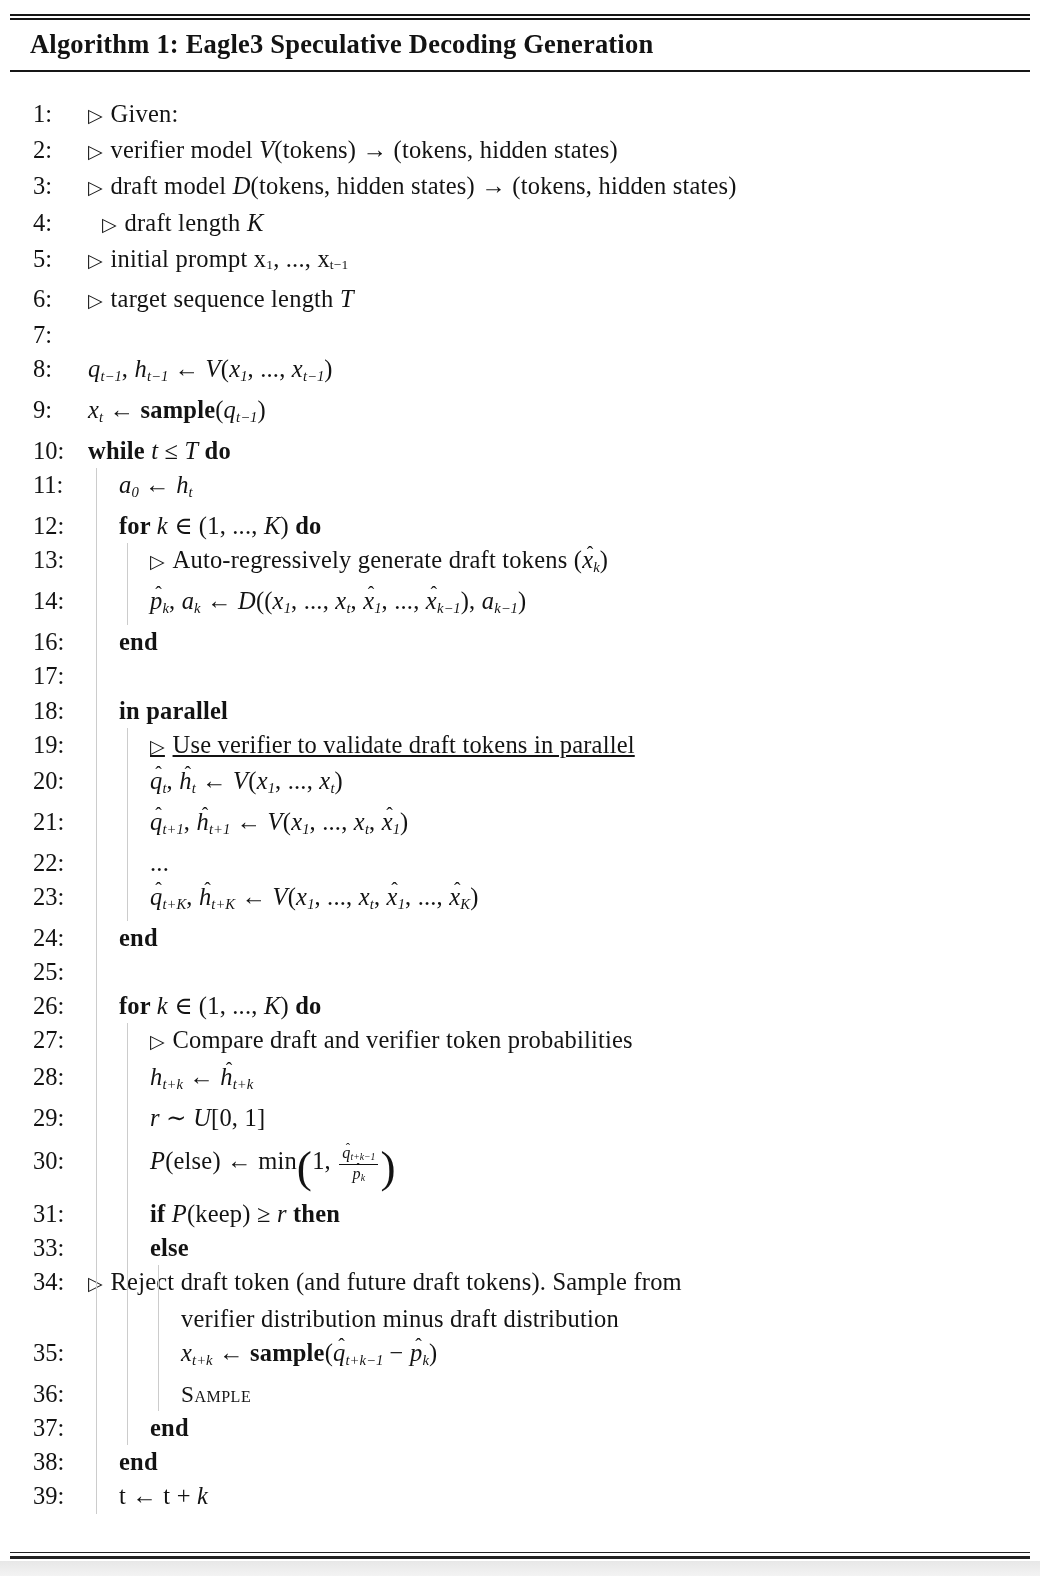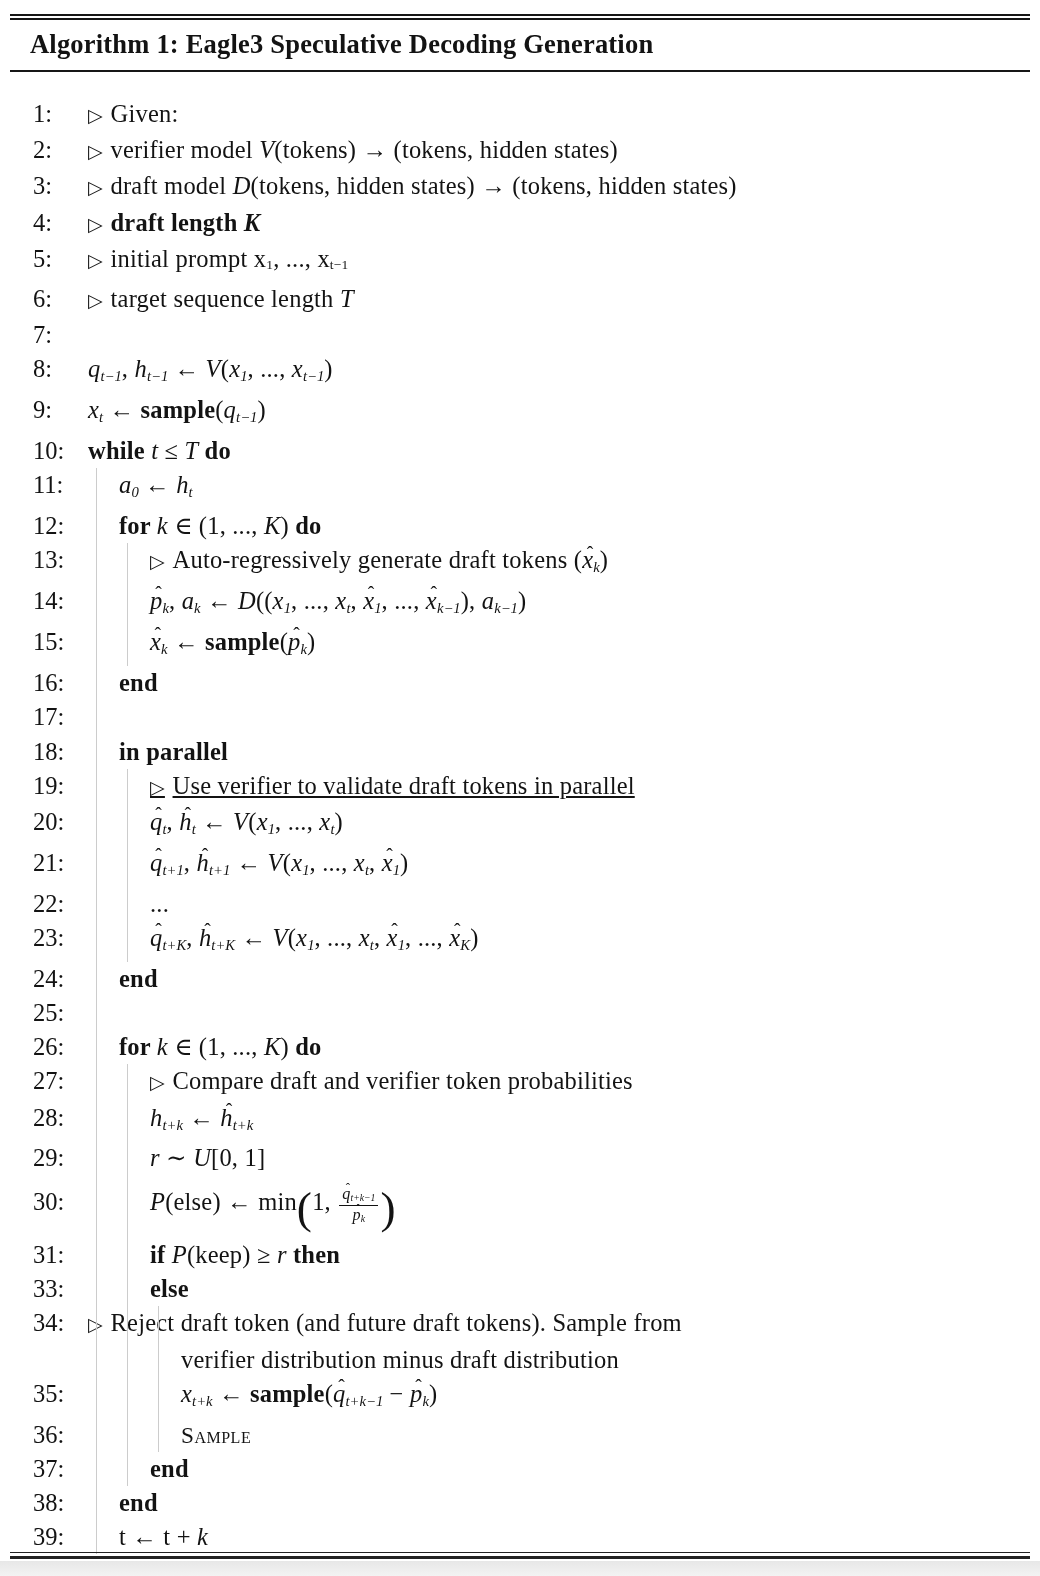--- a/index.html
+++ b/index.html
@@ -53,21 +53,21 @@
       <div class="row">
         <span class="num">2:</span>
         <span class="ct" style="margin-left: 0px;"><span class="tk-tr">▷</span><span class="tk-t">verifier model </span><span class="tk-i">V</span><span class="tk-t">(tokens) → (tokens, hidden states)</span></span>
       </div>
       <div class="row">
         <span class="num">3:</span>
         <span class="ct" style="margin-left: 0px;"><span class="tk-tr">▷</span><span class="tk-t">draft model </span><span class="tk-i">D</span><span class="tk-t">(tokens, hidden states) → (tokens, hidden states)</span></span>
       </div>
       <div class="row">
         <span class="num">4:</span>
-        <span class="ct" style="margin-left: 0px; font-weight: bold;"><span class="tk-tr">▷</span><span class="tk-t">draft length </span><span class="tk-i">K</span></span>
+        <span class="ct" style="margin-left: 14px;"><span class="tk-tr">▷</span><span class="tk-t">draft length </span><span class="tk-i">K</span></span>
       </div>
       <div class="row">
         <span class="num">5:</span>
         <span class="ct" style="margin-left: 0px;"><span class="tk-tr">▷</span><span class="tk-t">initial prompt x</span><span class="tk-rs">1</span><span class="tk-t">, ..., x</span><span class="tk-rs">t−1</span></span>
       </div>
       <div class="row">
         <span class="num">6:</span>
         <span class="ct" style="margin-left: 0px;"><span class="tk-tr">▷</span><span class="tk-t">target sequence length </span><span class="tk-i">T</span></span>
       </div>
       <div class="row">
@@ -100,26 +100,20 @@
         <div class="guide" style="left: 86px;"></div>
         <div class="guide" style="left: 117px;"></div>
         <span class="num">13:</span>
         <span class="ct" style="margin-left: 62px;"><span class="tk-tr">▷</span><span class="tk-t">Auto-regressively generate draft tokens (</span><span class="tk-h">x</span><span class="tk-s">k</span><span class="tk-t">)</span></span>
       </div>
       <div class="row">
         <div class="guide" style="left: 86px;"></div>
         <div class="guide" style="left: 117px;"></div>
         <span class="num">14:</span>
         <span class="ct" style="margin-left: 62px;"><span class="tk-h">p</span><span class="tk-s">k</span><span class="tk-t">, </span><span class="tk-i">a</span><span class="tk-s">k</span><span class="tk-t"> ← </span><span class="tk-i">D</span><span class="tk-t">((</span><span class="tk-i">x</span><span class="tk-s">1</span><span class="tk-t">, ..., </span><span class="tk-i">x</span><span class="tk-s">t</span><span class="tk-t">, </span><span class="tk-h">x</span><span class="tk-s">1</span><span class="tk-t">, ..., </span><span class="tk-h">x</span><span class="tk-s">k−1</span><span class="tk-t">), </span><span class="tk-i">a</span><span class="tk-s">k−1</span><span class="tk-t">)</span></span>
-      </div>
-      <div class="row">
-        <div class="guide" style="left: 86px;"></div>
-        <div class="guide" style="left: 117px;"></div>
-        <span class="num">15:</span>
-        <span class="ct" style="margin-left: 62px;"><span class="tk-h">x</span><span class="tk-s">k</span><span class="tk-t"> ← </span><span class="tk-b">sample</span><span class="tk-t">(</span><span class="tk-h">p</span><span class="tk-s">k</span><span class="tk-t">)</span></span>
       </div>
       <div class="row">
         <div class="guide" style="left: 86px;"></div>
         <span class="num">16:</span>
         <span class="ct" style="margin-left: 31px;"><span class="tk-b">end</span></span>
       </div>
       <div class="row">
         <div class="guide" style="left: 86px;"></div>
         <span class="num">17:</span>
         <span class="ct" style="margin-left: 31px;"></span>

